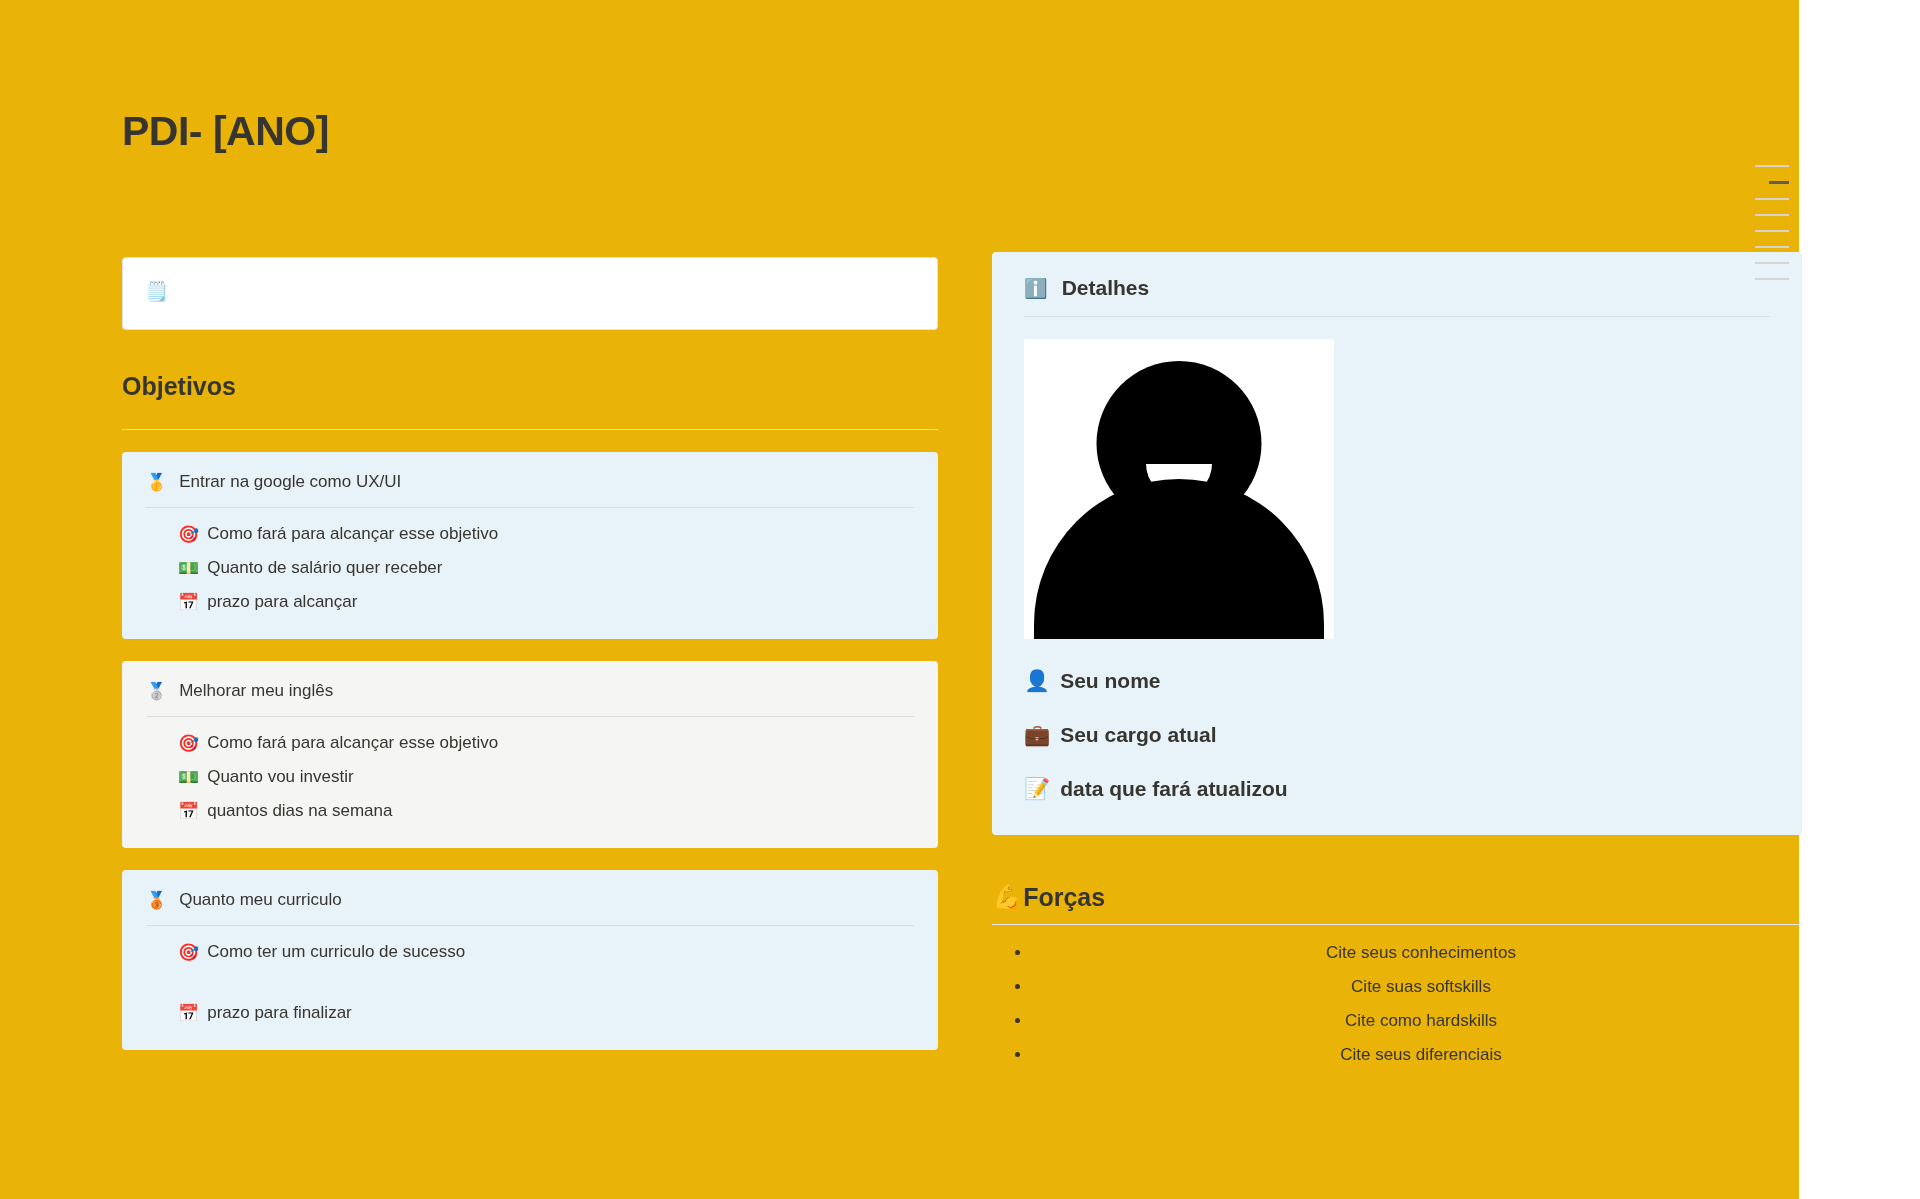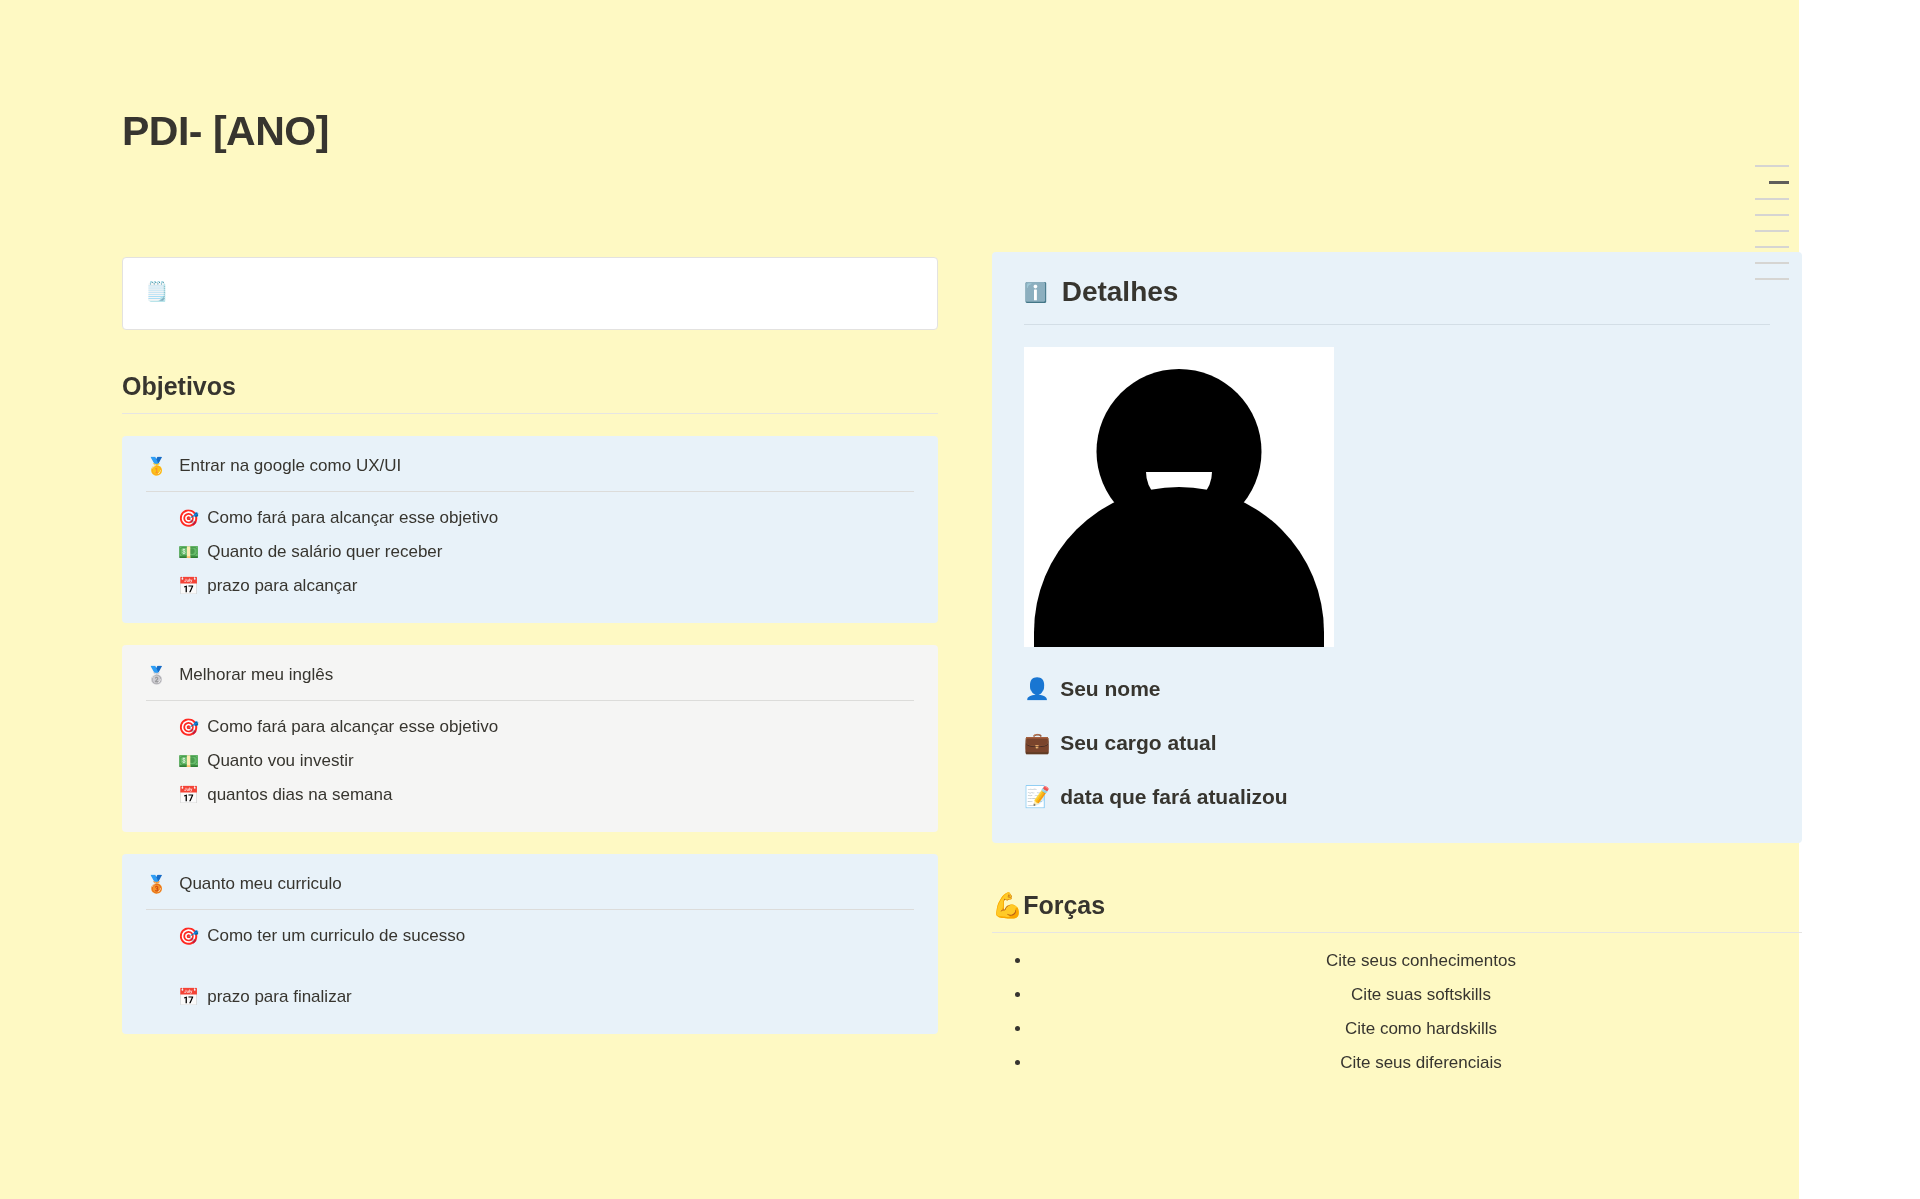--- a/index.html
+++ b/index.html
@@ -9,21 +9,21 @@
     width: 1920px;
     height: 1199px;
     background: #ffffff;
     font-family: "Liberation Sans", sans-serif;
     overflow: hidden;
   }
   .page {
     position: relative;
     width: 1799px;
     height: 1199px;
-    background: #fef9c3;
+    background: #eab308;
   }
   .title {
     position: absolute;
     left: 122px;
     top: 108px;
     font-size: 41px;
     font-weight: bold;
     color: #37352f;
     letter-spacing: -0.5px;
   }
@@ -51,21 +51,21 @@
     font-size: 17px;
     line-height: 1.52;
     color: #6a6a68;
   }
   .callout-text p { margin: 0; }
   .section-heading {
     font-size: 25px;
     font-weight: bold;
     color: #37352f;
     margin: 42px 0 0 0;
-    padding-bottom: 12px;
+    padding-bottom: 28px;
     border-bottom: 1px solid #e6e5e3;
   }
   .goal-card {
     margin-top: 22px;
     padding: 20px 24px 26px 24px;
     border-radius: 4px;
   }
   .goal-card.blue { background: #e8f2f9; }
   .goal-card.gray { background: #f5f5f4; }
   .goal-head {
@@ -106,21 +106,21 @@
   }
   .details-head {
     display: flex;
     align-items: center;
     gap: 14px;
     padding-bottom: 16px;
     border-bottom: 1px solid #d3dee6;
   }
   .details-head .info-icon { font-size: 19px; }
   .details-title {
-    font-size: 28px;
+    font-size: 21px;
     font-weight: bold;
     color: #37352f;
   }
   .avatar {
     margin-top: 22px;
     width: 310px;
     height: 300px;
     background: #ffffff;
     position: relative;
     overflow: hidden;

